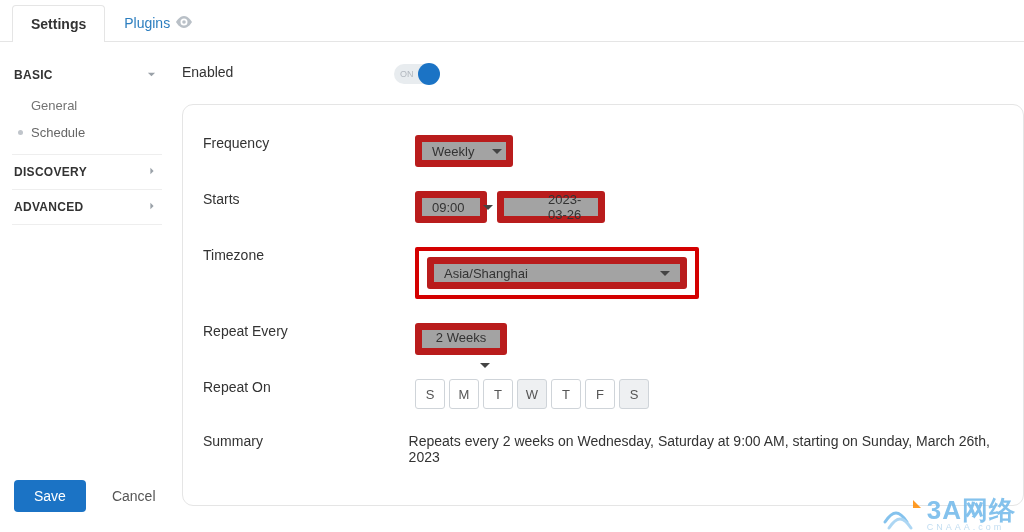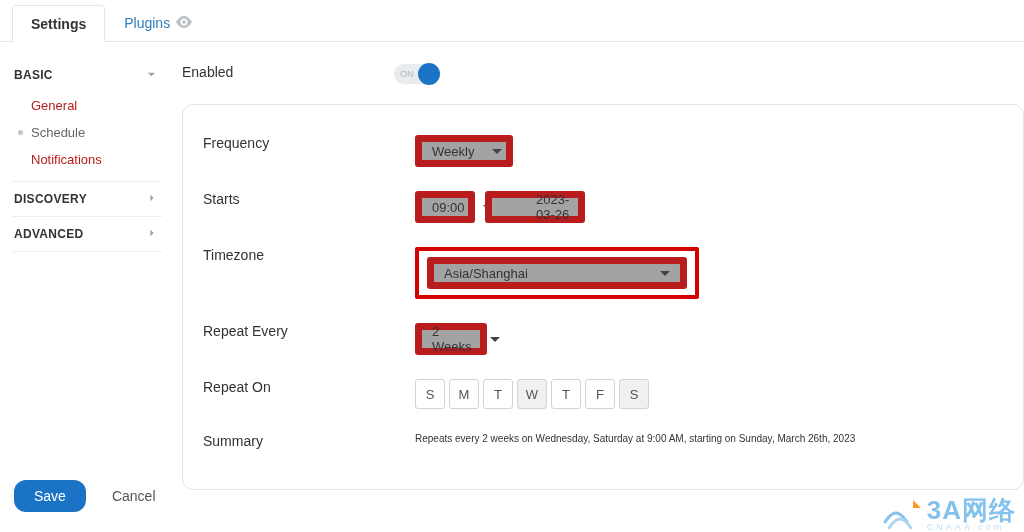--- a/index.html
+++ b/index.html
@@ -71,21 +71,21 @@
   }
   .side-caret { font-size: 10px; color: #9aa1a8; }
   .side-items {
     padding: 0 0 8px 0;
   }
   .side-item {
     display: flex;
     align-items: center;
     gap: 8px;
     padding: 6px 4px 6px 18px;
-    color: #b91c1c;
+    color: #737373;
     cursor: pointer;
     font-size: 13px;
   }
   .side-item.active {
     color: #666;
   }
   .side-bullet {
     width: 5px; height: 5px;
     border-radius: 50%;
     background: #c0c5cb;
@@ -155,56 +155,56 @@
     gap: 18px;
   }
   .select .caret-dn {
     margin-left: auto;
     border-left: 5px solid transparent;
     border-right: 5px solid transparent;
     border-top: 5px solid #444;
     display: inline-block;
   }
   .select.freq   { width: 98px; }
-  .select.time   { width: 60px; }
-  .select.repeat { width: 72px; }
+  .select.time   { width: 72px; }
+  .select.repeat { width: 92px; flex-direction: column; }
   .select.tz     { width: 260px; justify-content: space-between; }
-  .textinput.date { width: 100px; padding-left: 44px; }
+  .textinput.date { width: 108px; padding-left: 44px; }
 
   .tz-wrap {
     border: 4px solid #d40000;
     padding: 6px 8px;
     display: inline-block;
     border-radius: 2px;
   }
 
   .daybtns { display: flex; gap: 4px; }
   .daybtn {
     width: 30px; height: 30px;
     border: 1px solid #cfd4d9;
     border-radius: 3px;
     display: flex; align-items: center; justify-content: center;
     font-size: 13px; color: #555;
     background: #fff; cursor: pointer;
   }
   .daybtn.sel { background: #eef0f2; }
 
-  .summary-text { font-size: 10px; color: #333; }
+  .summary-text { font-size: 14px; color: #333; }
 
   
   .footer {
     position: absolute;
     left: 14px; bottom: 20px;
     display: flex; align-items: center; gap: 26px;
   }
   .btn-save {
     background: #1b73c5;
     color: #fff;
     border: none;
-    border-radius: 12px;
+    border-radius: 4px;
     padding: 8px 20px;
     font-size: 14px;
     cursor: pointer;
   }
   .btn-cancel {
     color: #555;
     font-size: 14px;
     cursor: pointer;
   }
 
@@ -260,24 +260,20 @@
       </div>
       <div class="side-items">
         <div class="side-item">
           <span class="side-bullet"></span>
           <span>General</span>
         </div>
         <div class="side-item active">
           <span class="side-bullet"></span>
           <span>Schedule</span>
         </div>
-        <div class="side-item">
-          <span class="side-bullet"></span>
-          <span>Notifications</span>
-        </div>
       </div>
     </div>
 
     <div class="side-group">
       <div class="side-head">
         <span>DISCOVERY</span>
         <span class="side-caret">
           <svg width="8" height="10" viewBox="0 0 10 10">
               <path fill="currentColor" d="M3 1l4 4-4 4z"></path>
             </svg>

